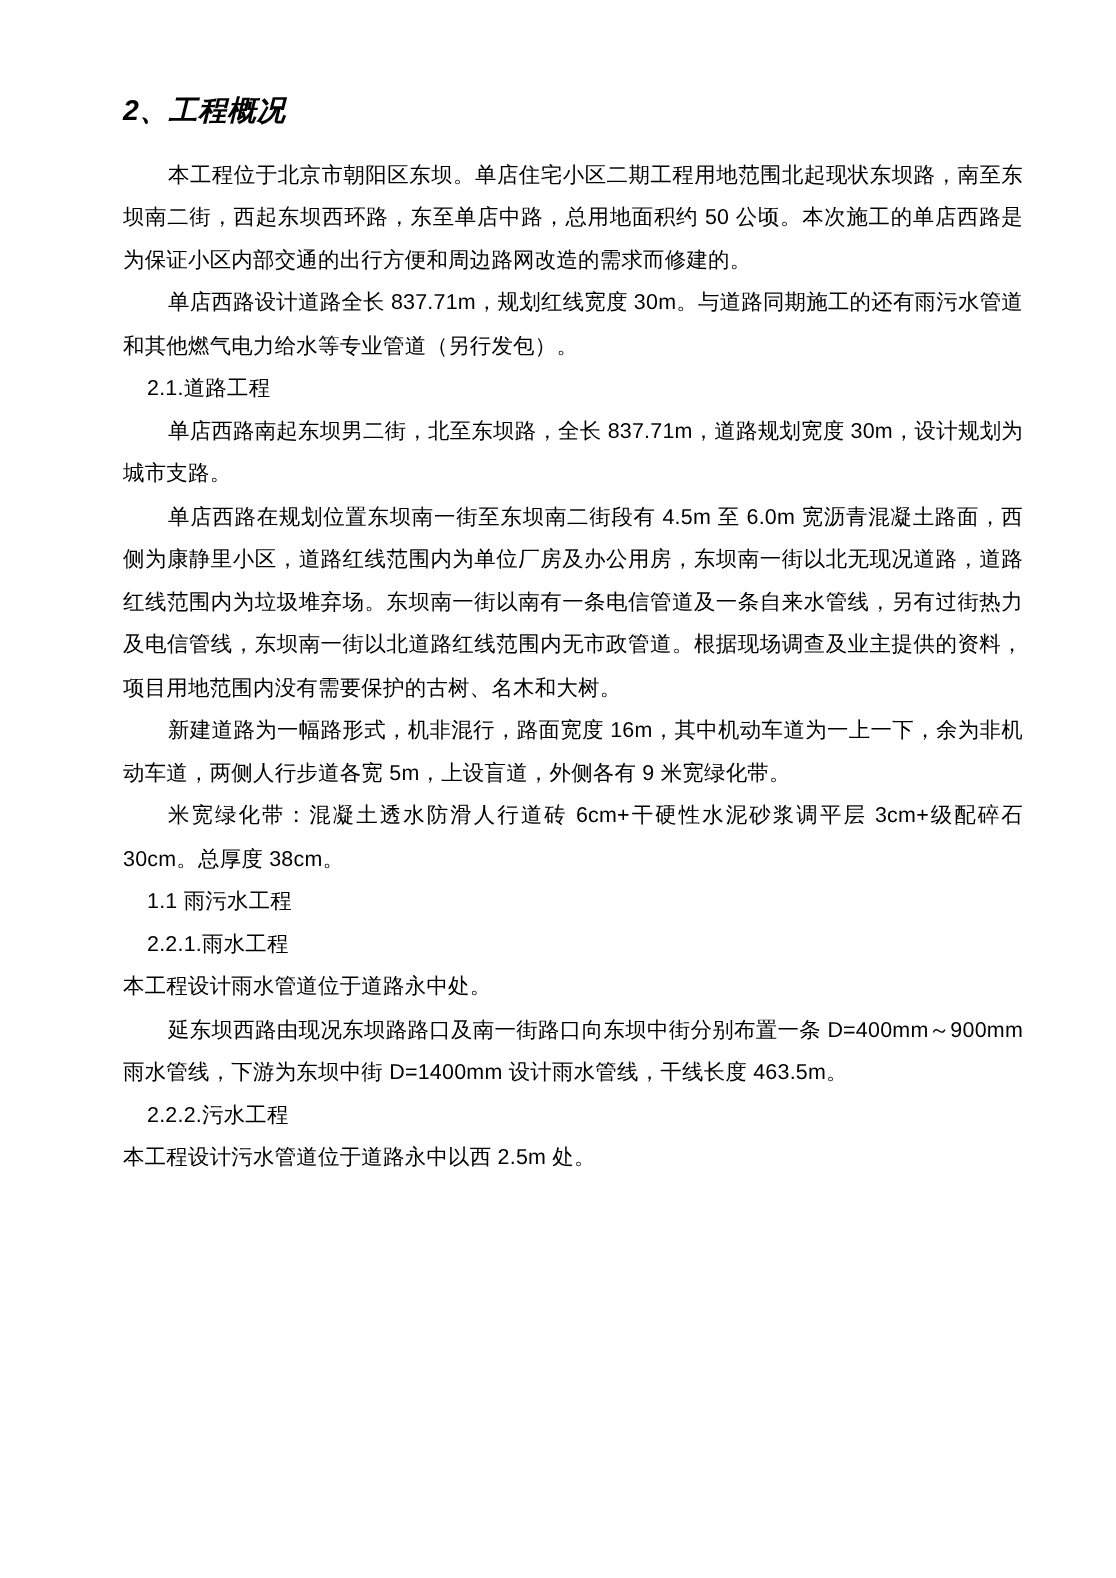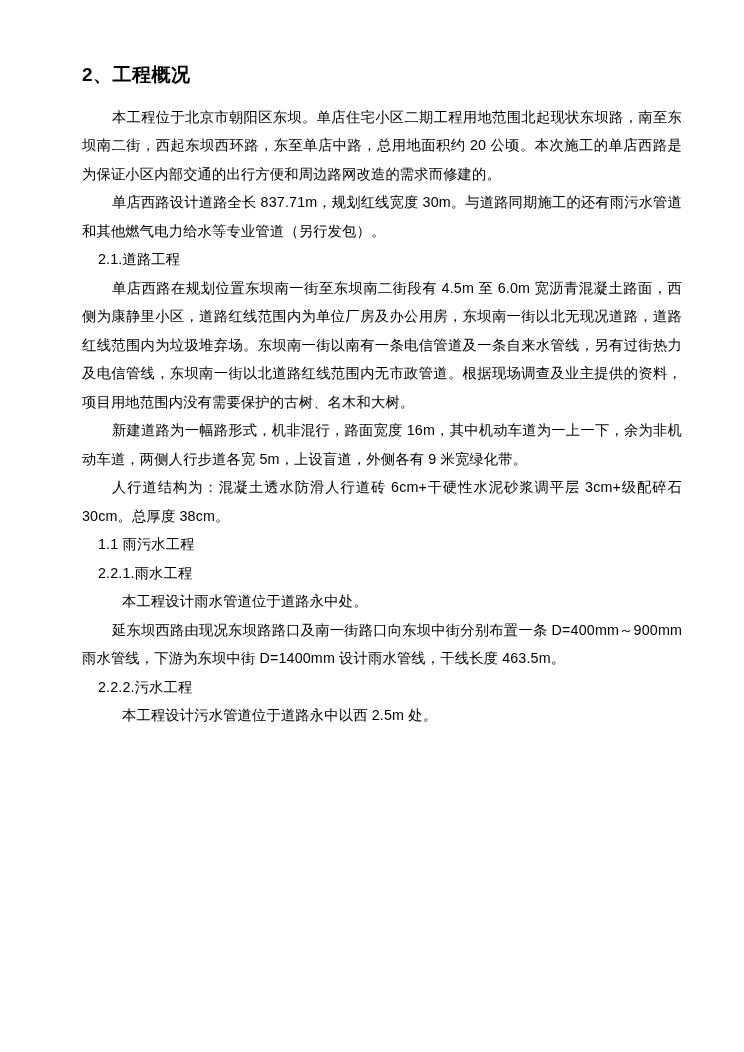--- a/index.html
+++ b/index.html
@@ -22,54 +22,55 @@
     padding: 62px 62px 40px 82px;
     background: #ffffff;
   }
   .doc-title {
     font-family: "Liberation Sans", "DejaVu Sans", sans-serif;
     font-weight: bold;
     font-size: 19px;
     line-height: 1.4;
     margin: 0 0 14px 0;
     letter-spacing: 0.5px;
+    font-style: italic;
   }
   p.para {
     font-family: "Liberation Sans", "DejaVu Sans", sans-serif;
     font-size: 14.3px;
     line-height: 28.5px;
     margin: 0;
     text-align: justify;
     text-justify: inter-ideograph;
     letter-spacing: 0.15px;
   }
   p.indent {
     text-indent: 30px;
   }
   p.indent-small {
     text-indent: 16px;
   }
   p.noindent {
     text-indent: 0;
-    margin-left: 40px;
   }
 </style>
 </head>
 <body>
 
 <div class="page">
 
   <h1 class="doc-title">2、工程概况</h1>
 
-  <p class="para indent">本工程位于北京市朝阳区东坝。单店住宅小区二期工程用地范围北起现状东坝路，南至东坝南二街，西起东坝西环路，东至单店中路，总用地面积约 20 公顷。本次施工的单店西路是为保证小区内部交通的出行方便和周边路网改造的需求而修建的。</p>
+  <p class="para indent">本工程位于北京市朝阳区东坝。单店住宅小区二期工程用地范围北起现状东坝路，南至东坝南二街，西起东坝西环路，东至单店中路，总用地面积约 50 公顷。本次施工的单店西路是为保证小区内部交通的出行方便和周边路网改造的需求而修建的。</p>
   <p class="para indent">单店西路设计道路全长 837.71m，规划红线宽度 30m。与道路同期施工的还有雨污水管道和其他燃气电力给水等专业管道（另行发包）。</p>
   <p class="para indent-small">2.1.道路工程</p>
+  <p class="para indent">单店西路南起东坝男二街，北至东坝路，全长 837.71m，道路规划宽度 30m，设计规划为城市支路。</p>
   <p class="para indent">单店西路在规划位置东坝南一街至东坝南二街段有 4.5m 至 6.0m 宽沥青混凝土路面，西侧为康静里小区，道路红线范围内为单位厂房及办公用房，东坝南一街以北无现况道路，道路红线范围内为垃圾堆弃场。东坝南一街以南有一条电信管道及一条自来水管线，另有过街热力及电信管线，东坝南一街以北道路红线范围内无市政管道。根据现场调查及业主提供的资料，项目用地范围内没有需要保护的古树、名木和大树。</p>
   <p class="para indent">新建道路为一幅路形式，机非混行，路面宽度 16m，其中机动车道为一上一下，余为非机动车道，两侧人行步道各宽 5m，上设盲道，外侧各有 9 米宽绿化带。</p>
-  <p class="para indent">人行道结构为：混凝土透水防滑人行道砖 6cm+干硬性水泥砂浆调平层 3cm+级配碎石 30cm。总厚度 38cm。</p>
+  <p class="para indent">米宽绿化带：混凝土透水防滑人行道砖 6cm+干硬性水泥砂浆调平层 3cm+级配碎石 30cm。总厚度 38cm。</p>
   <p class="para indent-small">1.1 雨污水工程</p>
   <p class="para indent-small">2.2.1.雨水工程</p>
   <p class="para noindent">本工程设计雨水管道位于道路永中处。</p>
   <p class="para indent">延东坝西路由现况东坝路路口及南一街路口向东坝中街分别布置一条 D=400mm～900mm 雨水管线，下游为东坝中街 D=1400mm 设计雨水管线，干线长度 463.5m。</p>
   <p class="para indent-small">2.2.2.污水工程</p>
   <p class="para noindent">本工程设计污水管道位于道路永中以西 2.5m 处。</p>
 
 </div>
 
 </body></html>

